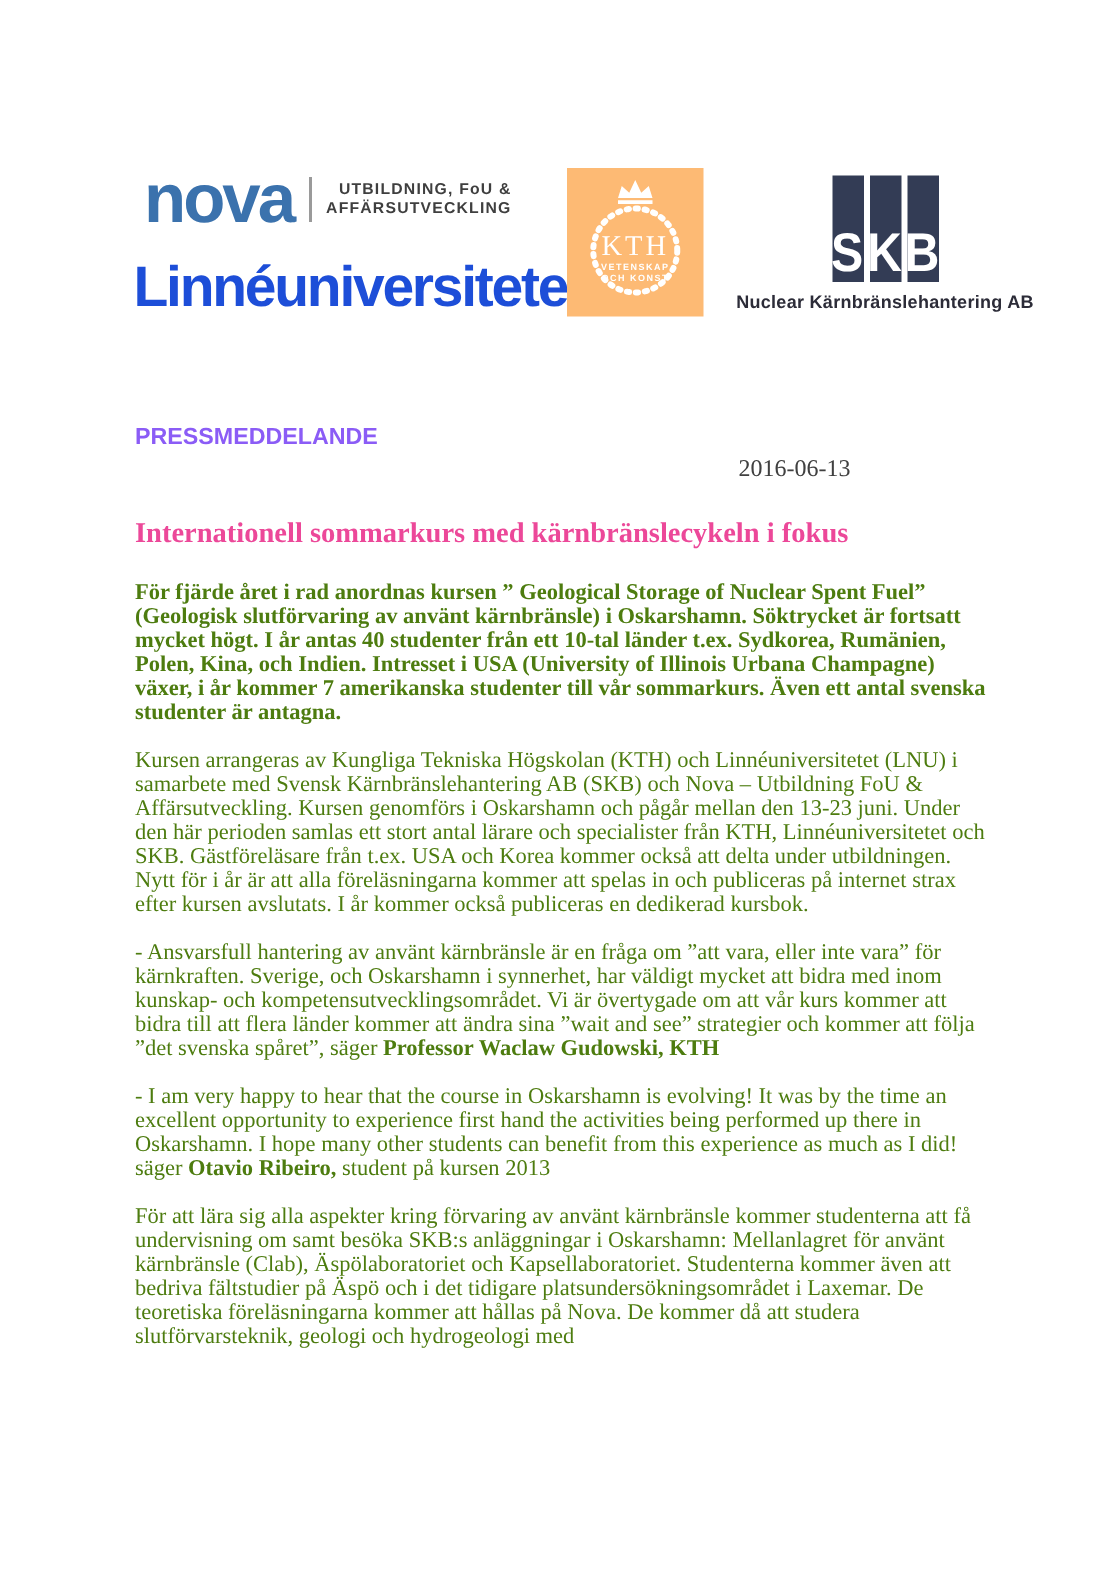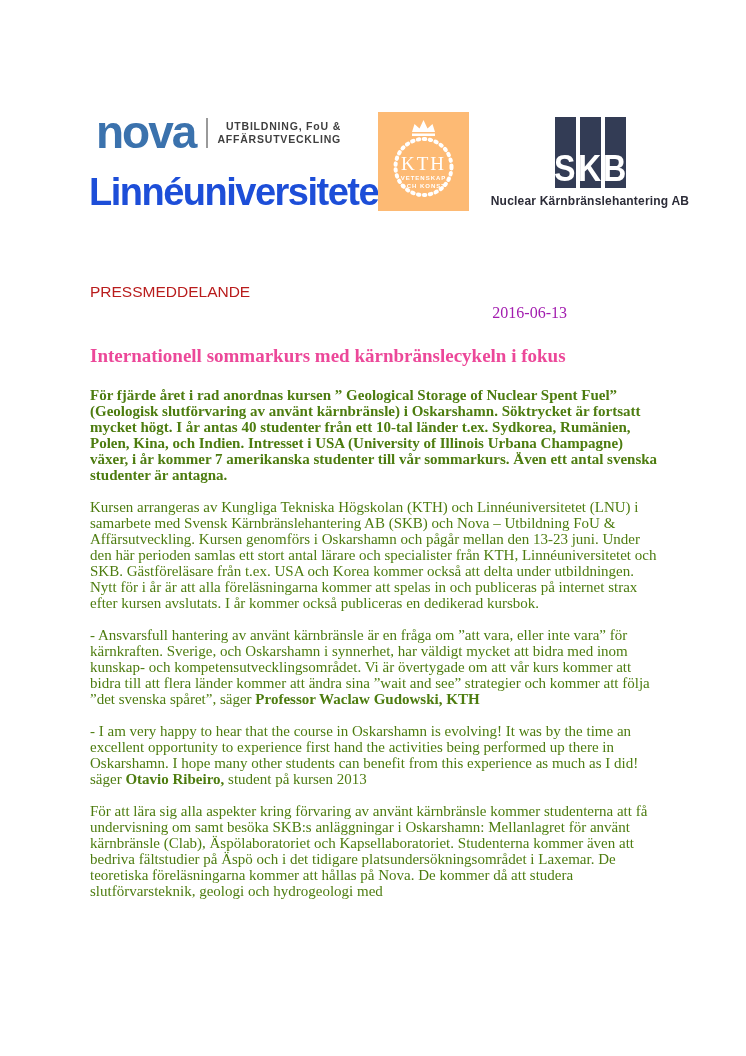--- a/index.html
+++ b/index.html
@@ -118,33 +118,33 @@
 
   
   .doc {
     position: absolute;
     left: 90px;
     top: 283px;
     width: 572px;
   }
   .kicker {
     font-family: "Liberation Sans", sans-serif;
-    font-weight: normal;
+    font-weight: bold;
     font-size: 15.5px;
     line-height: 18px;
-    color: #b91c1c;
+    color: #8b5cf6;
     margin: 0;
   }
   .date-line {
     margin-top: 3px;
     text-align: right;
     padding-right: 95px;
     font-size: 16px;
     line-height: 18px;
-    color: #a21caf;
+    color: #404040;
   }
   .doc-title {
     margin: 23px 0 0 0;
     font-family: "Liberation Serif", serif;
     font-weight: bold;
     font-size: 19px;
     line-height: 22px;
   }
   .paras { margin-top: 20px; }
   .body-para {

